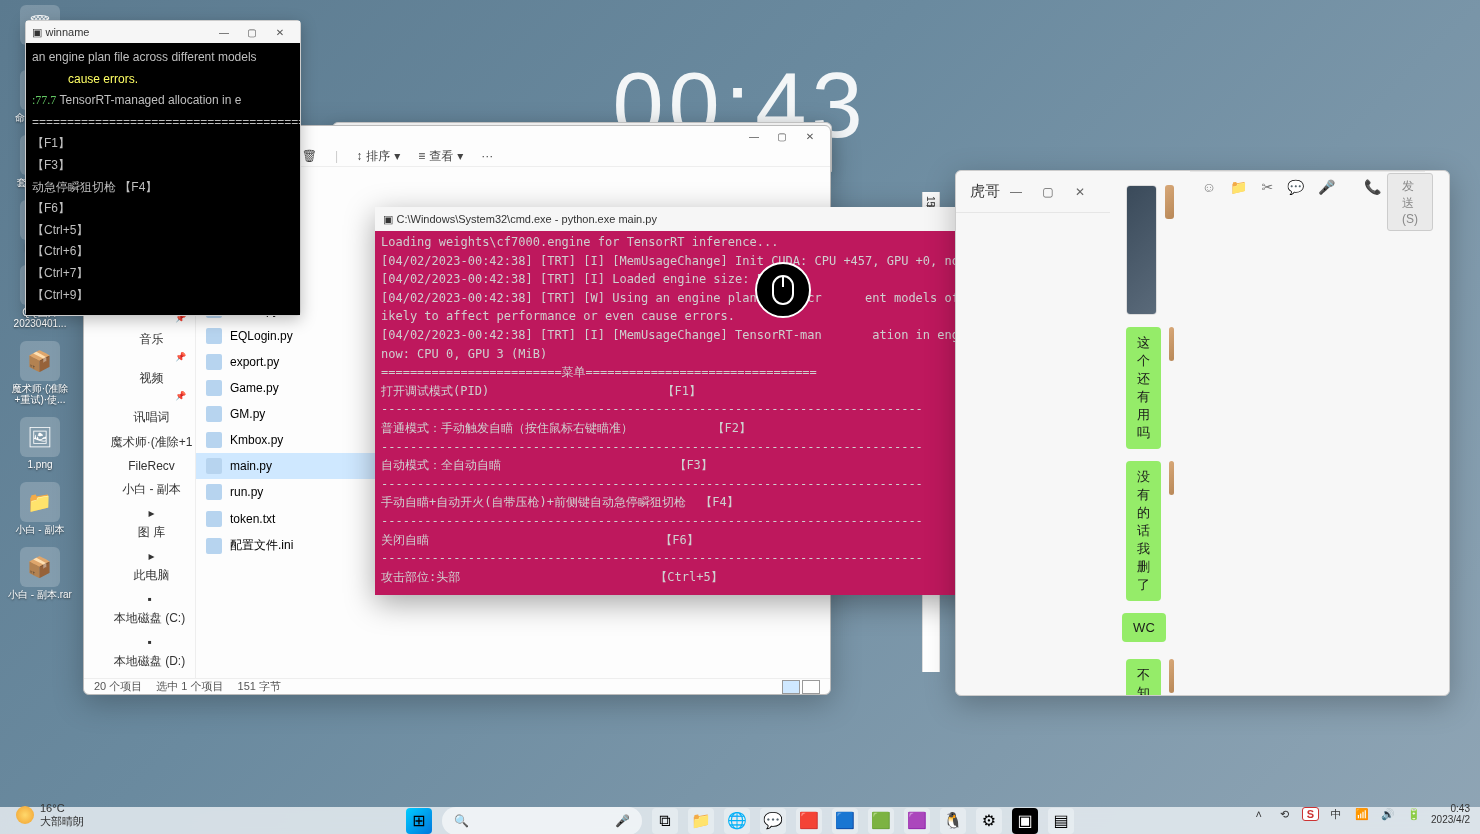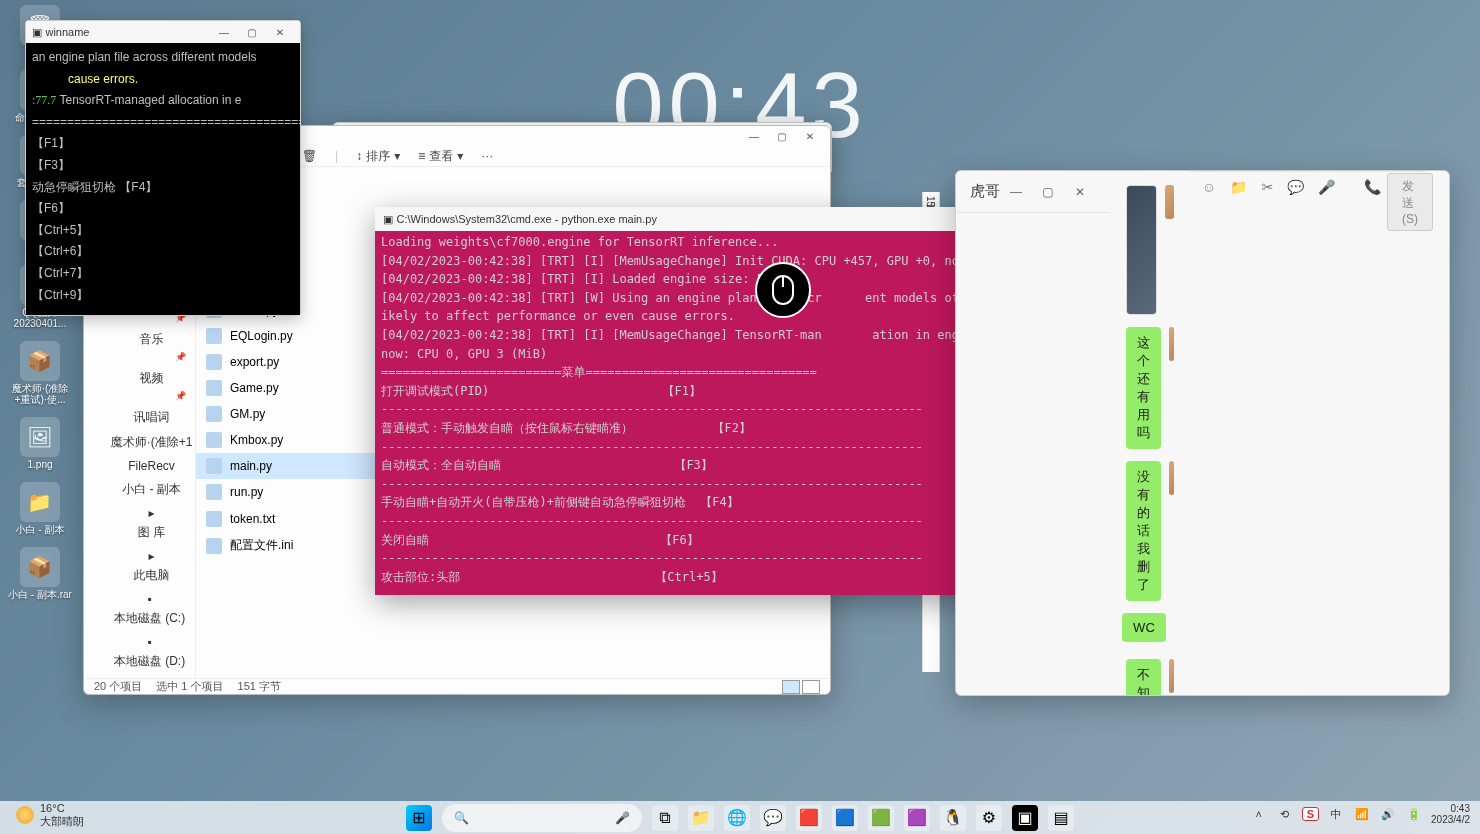--- a/index.html
+++ b/index.html
@@ -63,21 +63,21 @@
 .bubble.img { padding:0; background:#fff; border:1px solid #ddd; width:120px; height:130px; display:flex; align-items:center; justify-content:center; position:relative; overflow:hidden; }
 .bubble.img .thumb { width:100%;height:100%;background:linear-gradient(135deg,#3a4a5a,#5a6a7a); position:relative; }
 .bubble.img .arrow{ position:absolute; width:50px;height:3px;background:#e33; transform:rotate(25deg); left:40px; top:80px; }
 .bubble.img .arrow:after{content:"";position:absolute;right:-2px;top:-4px;border:5px solid transparent;border-left-color:#e33;}
 .av-row .av { width:34px; height:34px; border-radius:3px; background:linear-gradient(135deg,#d8a878,#b88858); }
 .chat-tool { height:30px; border-top:1px solid #e6e6e6; display:flex; align-items:center; padding:0 12px; gap:14px; color:#777; font-size:14px; }
 .chat-input { height:70px; padding:4px 12px; position:relative; }
 .send { position:absolute; right:16px; bottom:10px; background:#eaeaea; border:1px solid #ccc; border-radius:3px; font-size:12px; padding:4px 14px; cursor:pointer; color:#888; }
 
 
-.taskbar { position:absolute; left:0; bottom:0; width:100%; height:33px; background:rgba(235,240,244,.82); backdrop-filter:blur(6px); display:flex; align-items:center; }
+.taskbar { position:absolute; left:0; bottom:0; width:100%; height:27px; background:rgba(235,240,244,.82); backdrop-filter:blur(6px); display:flex; align-items:center; }
 .tb-center { margin:0 auto; display:flex; align-items:center; gap:10px; }
 .tb-ico { width:26px; height:26px; border-radius:4px; display:flex; align-items:center; justify-content:center; cursor:pointer; font-size:16px; background:rgba(255,255,255,.35); }
 .tb-search { width:200px; height:28px; border-radius:14px; background:rgba(255,255,255,.6); display:flex; align-items:center; padding:0 12px; color:#555; font-size:12px; cursor:text; }
 .tb-search .mic { margin-left:auto; }
 .weather { position:absolute; left:16px; bottom:6px; font-size:11px; color:#333; line-height:1.2; display:flex; align-items:center; gap:6px; }
 .weather .sun { width:18px;height:18px;border-radius:50%;background:radial-gradient(#ffd86b,#f0a030); }
 .tray { position:absolute; right:10px; bottom:0; height:40px; display:flex; align-items:center; gap:8px; font-size:11px; color:#333; }
 .tray .t-ico { width:18px; text-align:center; cursor:pointer; }
 .tray .clock-sm { text-align:right; line-height:1.1; font-size:10px; }
 .tray .ime { background:#fff;border:1px solid #c33;border-radius:3px;padding:0 4px;color:#c33;font-weight:bold;}

